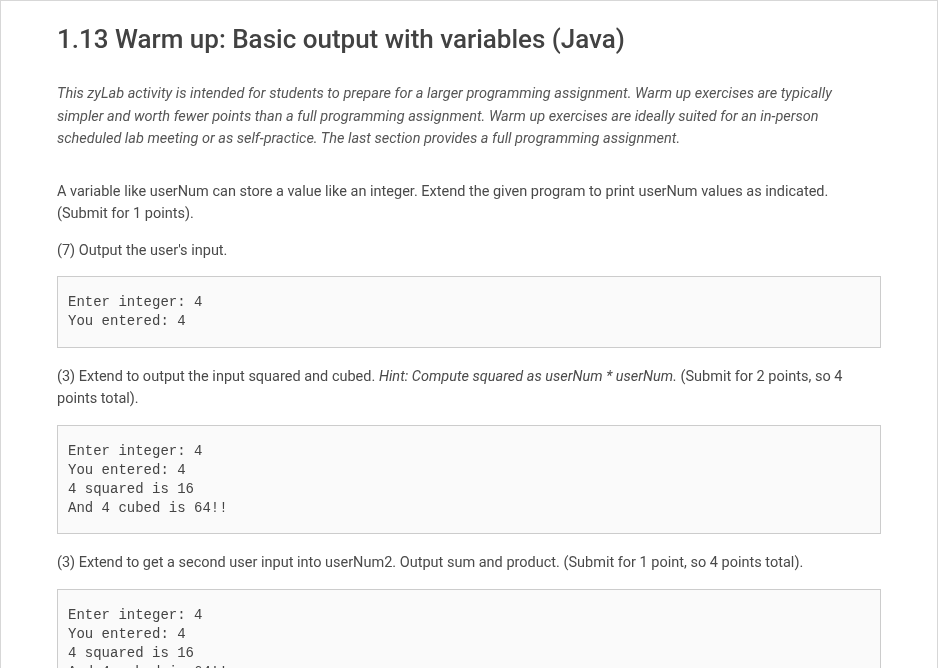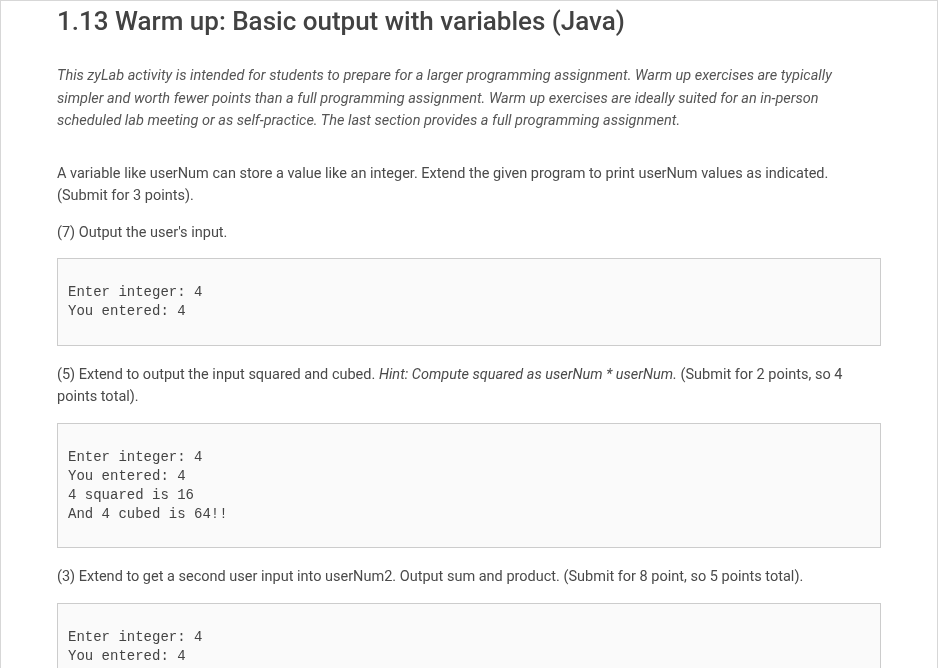--- a/index.html
+++ b/index.html
@@ -20,70 +20,70 @@
     padding: 0 0 10px 0;
   }
   .content {
     padding: 0px 56px 8px 56px;
   }
   h1.title {
     font-size: 26px;
     font-weight: 500;
     color: #424242;
     margin: 0 0 24px 0;
-    padding-top: 0;
+    padding-top: 18px;
   }
   .intro {
     font-style: italic;
     color: #555;
     margin-bottom: 30px;
   }
   p { margin: 12px 0 14px 0; }
   .normal { color: #4a4a4a; }
   .hint-inline { font-style: italic; text-align: right; }
   pre.io {
     background: #fafafa;
     border: 1px solid #ccc;
-    padding: 24px 10px;
+    padding: 16px 10px;
     font-family: "Courier New", Courier, monospace;
     font-size: 14px;
     line-height: 1.35;
     color: #444;
     white-space: pre;
     overflow-x: auto;
     margin: 4px 0 18px 0;
   }
 </style>
 </head>
 <body>
 
 <div class="outer">
   <div class="content">
 
     <h1 class="title">1.13 Warm up: Basic output with variables (Java)</h1>
 
     <p class="intro">This zyLab activity is intended for students to prepare for a larger programming assignment. Warm up exercises are typically simpler and worth fewer points than a full programming assignment. Warm up exercises are ideally suited for an in-person scheduled lab meeting or as self-practice. The last section provides a full programming assignment.</p>
 
-    <p class="normal">A variable like userNum can store a value like an integer. Extend the given program to print userNum values as indicated. (Submit for 3 points).</p>
+    <p class="normal">A variable like userNum can store a value like an integer. Extend the given program to print userNum values as indicated. (Submit for 1 points).</p>
 
     <p class="normal">(7) Output the user's input.</p>
 
     <pre class="io">Enter integer: 4
 You entered: 4</pre>
 
     <p class="normal">
-      <span>(5) Extend to output the input squared and cubed. </span><span class="hint-inline">Hint: Compute squared as userNum * userNum.</span><span> (Submit for 2 points, so 4 points total).</span>
+      <span>(3) Extend to output the input squared and cubed. </span><span class="hint-inline">Hint: Compute squared as userNum * userNum.</span><span> (Submit for 2 points, so 4 points total).</span>
     </p>
 
     <pre class="io">Enter integer: 4
 You entered: 4
 4 squared is 16
 And 4 cubed is 64!!</pre>
 
-    <p class="normal">(3) Extend to get a second user input into userNum2. Output sum and product. (Submit for 8 point, so 5 points total).</p>
+    <p class="normal">(3) Extend to get a second user input into userNum2. Output sum and product. (Submit for 1 point, so 4 points total).</p>
 
     <pre class="io">Enter integer: 4
 You entered: 4
 4 squared is 16
 And 4 cubed is 64!!
 Enter another integer: 5
 4 + 5 is 9
 4 * 5 is 20</pre>
 
   </div>

